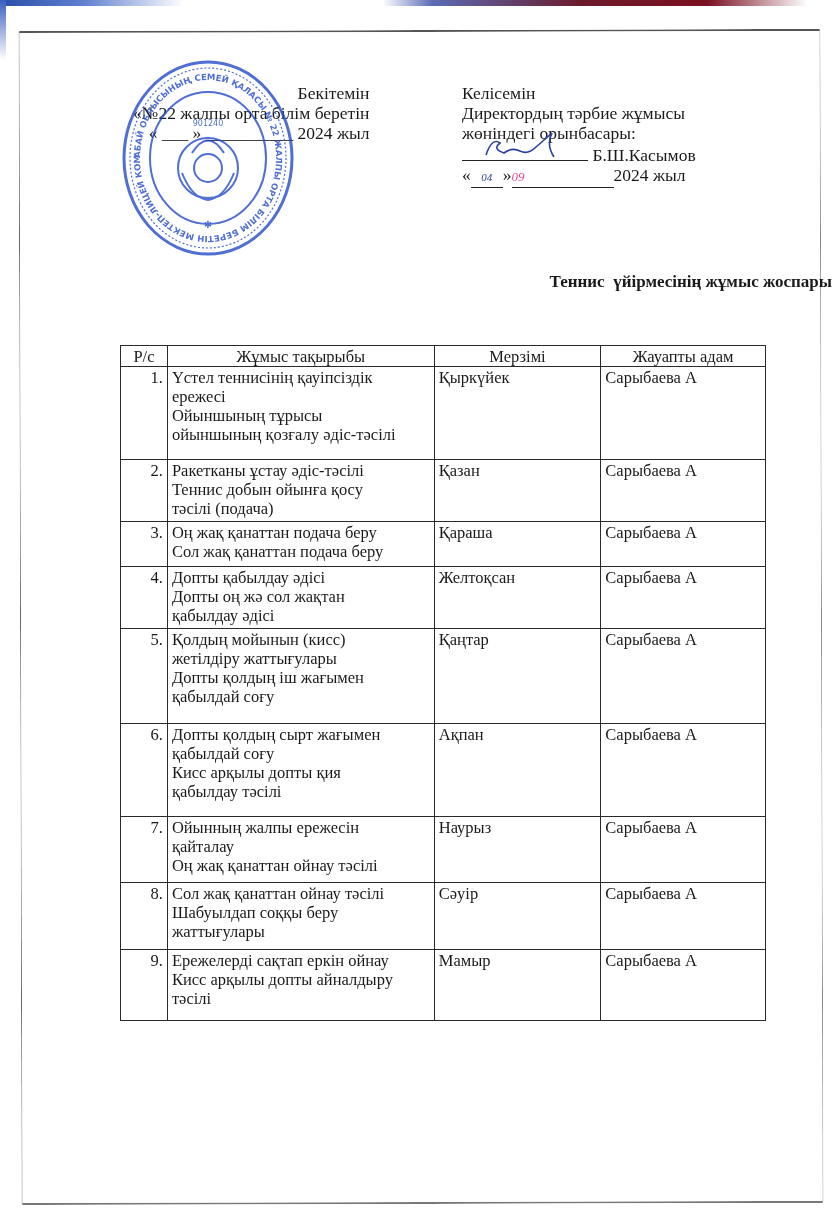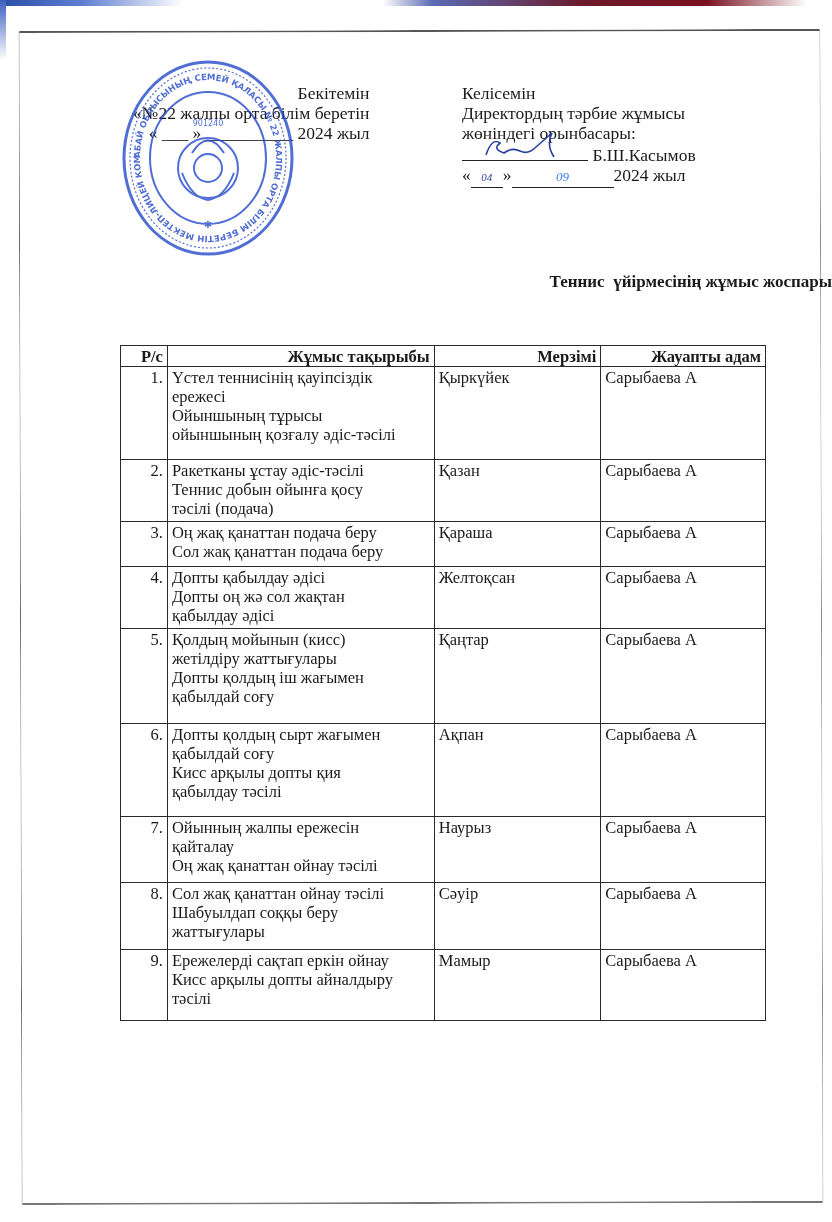--- a/index.html
+++ b/index.html
@@ -39,21 +39,21 @@
     text-align: right; font-weight: bold; font-size: 17px; white-space: pre;
   }
   table.plan {
     position: absolute; left: 120px; top: 345px;
     width: 646px; border-collapse: collapse;
     font-size: 16.5px; line-height: 19px;
   }
   table.plan th, table.plan td {
     border: 1.3px solid #2a2a2a; vertical-align: top; padding: 1px 4px 0 4px;
   }
-  table.plan th { text-align: right; font-weight: bold; height: 19px; }
+  table.plan th { text-align: center; font-weight: normal; height: 19px; }
   td.num { text-align: right; width: 38px; padding-right: 2px; }
   td.topic { width: 258px; }
   td.month { width: 158px; }
   td.resp { width: 156px; margin-left: 20px; }
   .line { display: block; white-space: nowrap; }
 </style>
 </head>
 <body>
 
 <div class="topbar"></div>
@@ -88,21 +88,21 @@
   <div>Директордың тәрбие жұмысы</div>
   <div>жөніндегі орынбасары:</div>
   <div style="position:relative;">
     <span class="sig-line" style="width:126px;height:17px;"></span>
     <svg class="sig-scribble" style="left:20px;top:-14px;" width="110" height="34" viewBox="0 0 110 34">
       <path d="M4 26 Q10 8 18 14 Q10 20 22 24 Q30 18 38 22 Q46 26 54 18 L70 4 Q64 16 72 28" fill="none" stroke="#2b3f9e" stroke-width="1.6"></path>
     </svg>
     <span>Б.Ш.Касымов</span>
   </div>
   <div>
-    <span>«</span><span class="sig-line" style="width:32px;text-align:center;font-style:italic;color:#2b3f9e;font-size:11px;">04</span><span>»</span><span class="sig-line" style="width:102px;text-align:center;font-style:italic;color:#3b82f6;font-size:13px;">09</span><span>2024 жыл</span>
+    <span>«</span><span class="sig-line" style="width:32px;text-align:center;font-style:italic;color:#2b3f9e;font-size:11px;">04</span><span>»</span><span class="sig-line" style="width:102px;font-style:italic;color:#ec4899;font-size:13px;">09</span><span>2024 жыл</span>
   </div>
 </div>
 
 <div class="title">Теннис  үйірмесінің жұмыс жоспары</div>
 
 <table class="plan">
   <thead>
     <tr>
       <th>Р/с</th>
       <th>Жұмыс  тақырыбы</th>

